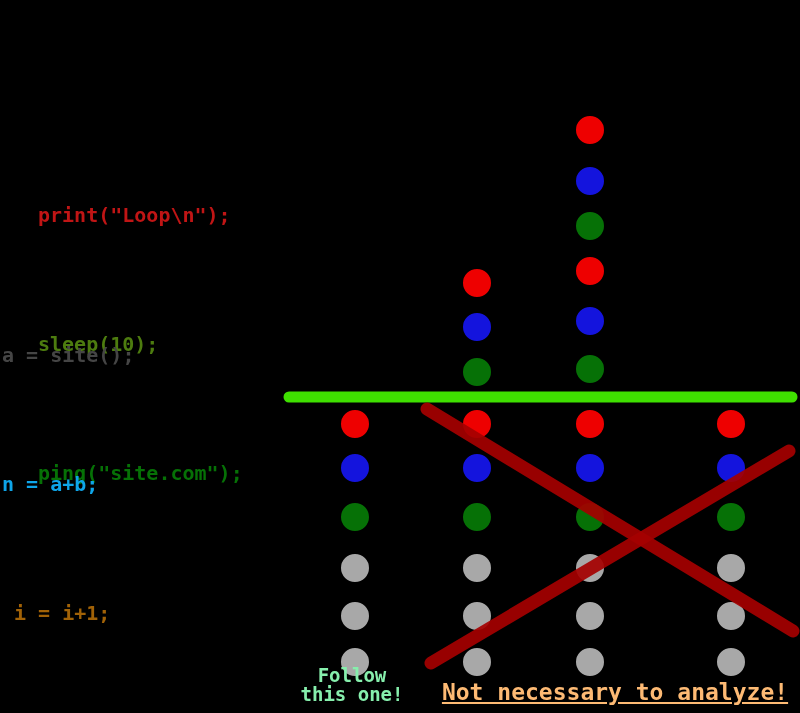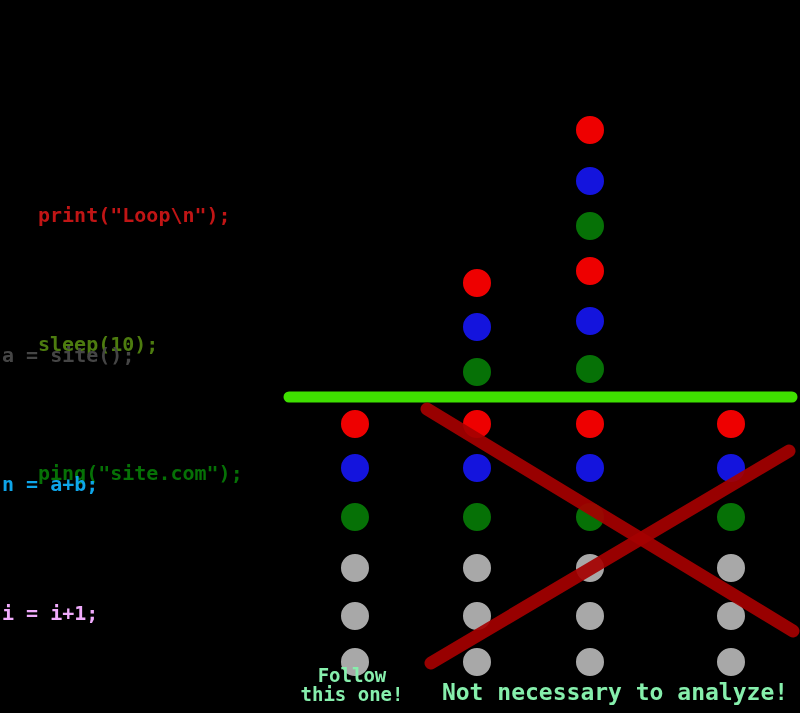--- a/index.html
+++ b/index.html
@@ -51,21 +51,21 @@
 
   <div class="code-group" id="loop-code">
     <div style="color: rgb(192, 21, 21);">print("Loop\n");</div>
     <div style="color: #4d7c0f;">sleep(10);</div>
     <div style="color: rgb(6, 113, 6);">ping("site.com");</div>
   </div>
 
   <div class="code-group" id="after-code">
     <div style="color: rgb(69, 69, 69);">a = site();</div>
     <div style="color: #0ea5e9;">n = a+b;</div>
-    <div style="color: #f0abfc;">i = i+1;</div>
+    <div style="color: #a16207; margin-left: 12px;">i = i+1;</div>
   </div>
 
   <svg class="overlay" width="800" height="713" viewBox="0 0 800 713">
       <line x1="289" y1="397" x2="792" y2="397" stroke="#3fe000" stroke-width="11" stroke-linecap="round"></line>
       <circle cx="355" cy="424" r="15" fill="#ee0000" stroke="#000000" stroke-width="2"></circle>
       <circle cx="355" cy="468" r="15" fill="#1414dd" stroke="#000000" stroke-width="2"></circle>
       <circle cx="355" cy="517" r="15" fill="#067106" stroke="#000000" stroke-width="2"></circle>
       <circle cx="355" cy="568" r="15" fill="#a8a8a8" stroke="#000000" stroke-width="2"></circle>
       <circle cx="355" cy="616" r="15" fill="#a8a8a8" stroke="#000000" stroke-width="2"></circle>
       <circle cx="355" cy="662" r="15" fill="#a8a8a8" stroke="#000000" stroke-width="2"></circle>
@@ -100,15 +100,15 @@
       <line x1="789" y1="451" x2="431" y2="663" stroke="#a50000" stroke-width="13" stroke-linecap="round" stroke-opacity="0.92"></line>
     </svg>
 
   <div class="label" id="follow-label" style="color: #86efac;">
     <div>Follow</div>
     <div>
       <span class="underlined">this one!</span>
     </div>
   </div>
 
-  <div class="label" id="not-necessary-label" style="color: #86efac;">Not necessary to analyze!</div>
+  <div class="label" id="not-necessary-label" style="color: #fdba74; text-decoration: underline;">Not necessary to analyze!</div>
 
 </div>
 
 </body></html>

